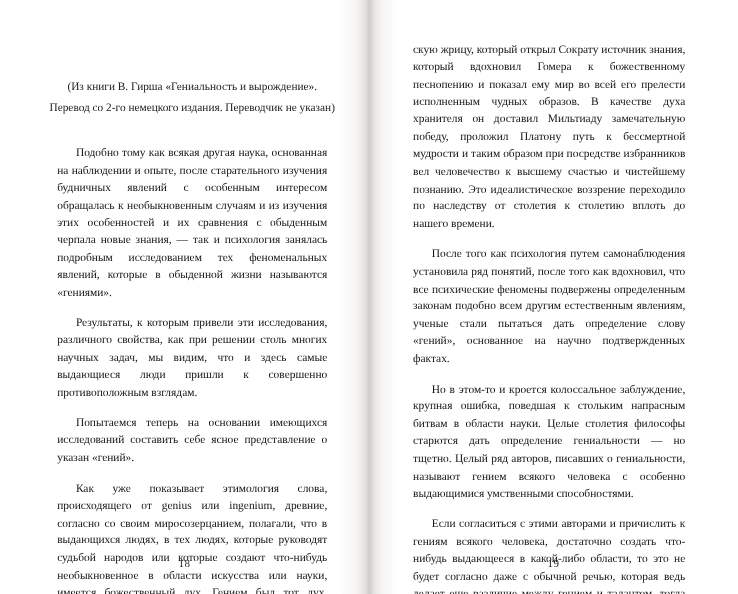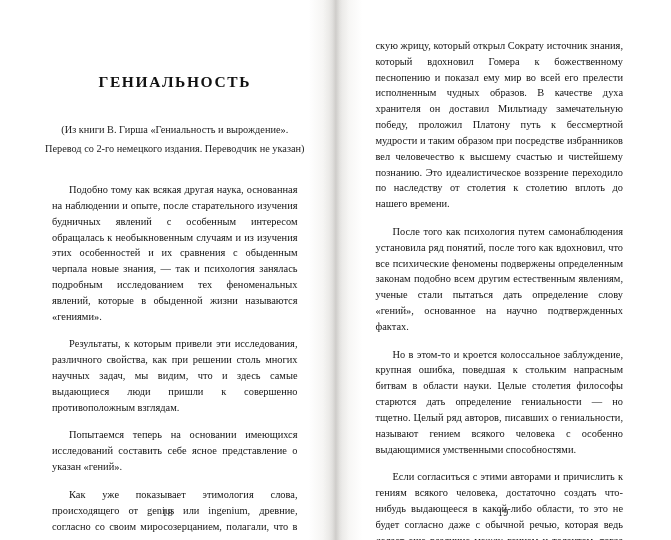--- a/index.html
+++ b/index.html
@@ -116,21 +116,20 @@
   }
 </style>
 </head>
 <body>
 
 <div class="spread">
 
   <div class="page page-left">
 
     <div class="title-block">
-      <div class="title-line">ГЕНИАЛЬНОСТЬ</div>
     </div>
 
     <div class="subtitle-block">
       <span class="subtitle-line">(Из книги В. Гирша «Гениальность и вырождение».</span>
       <span class="subtitle-line">Перевод со 2-го немецкого издания. Переводчик не указан)</span>
     </div>
 
     <div class="col-text">
       <p class="body-par">Подобно тому как всякая другая наука, основанная на наблюдении и опыте, после старательного изучения будничных явлений с особенным интересом обращалась к необыкновенным случаям и из изучения этих особенностей и их сравнения с обыденным черпала новые знания, — так и психология занялась подробным исследованием тех феноменальных явлений, которые в обыденной жизни называются «гениями».</p>
       <p class="body-par">Результаты, к которым привели эти исследования, различного свойства, как при решении столь многих научных задач, мы видим, что и здесь самые выдающиеся люди пришли к совершенно противоположным взглядам.</p>

